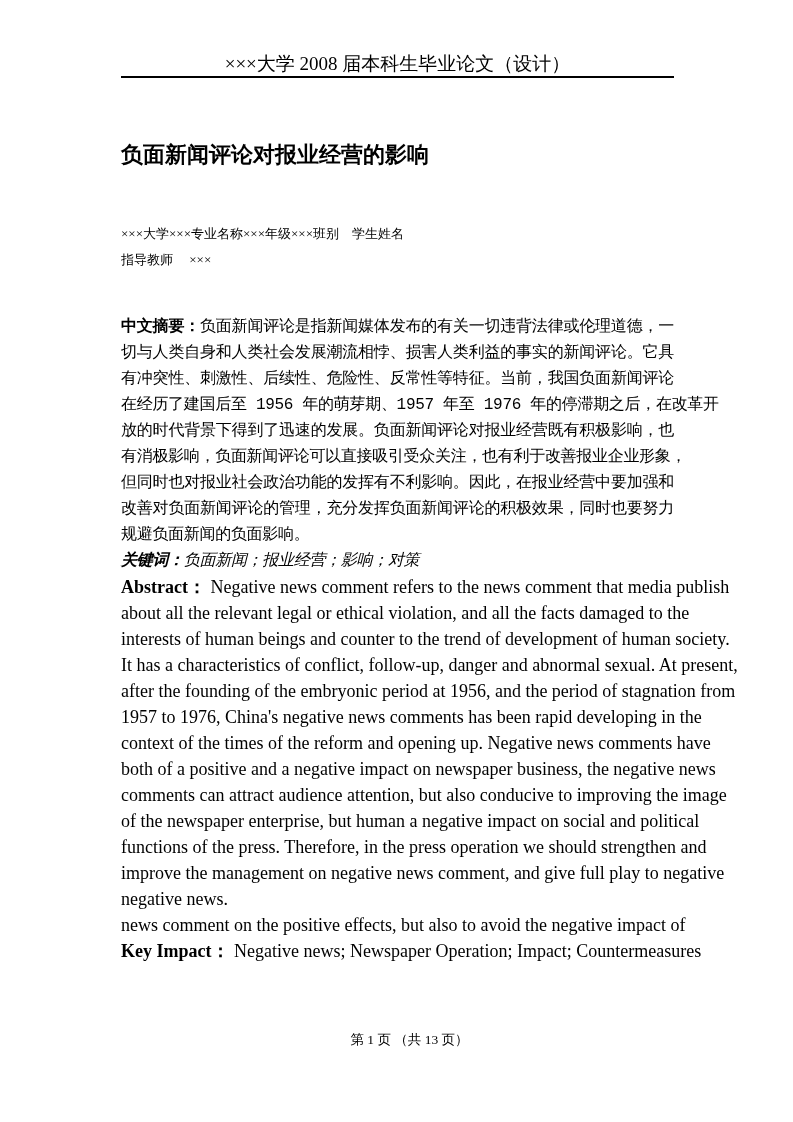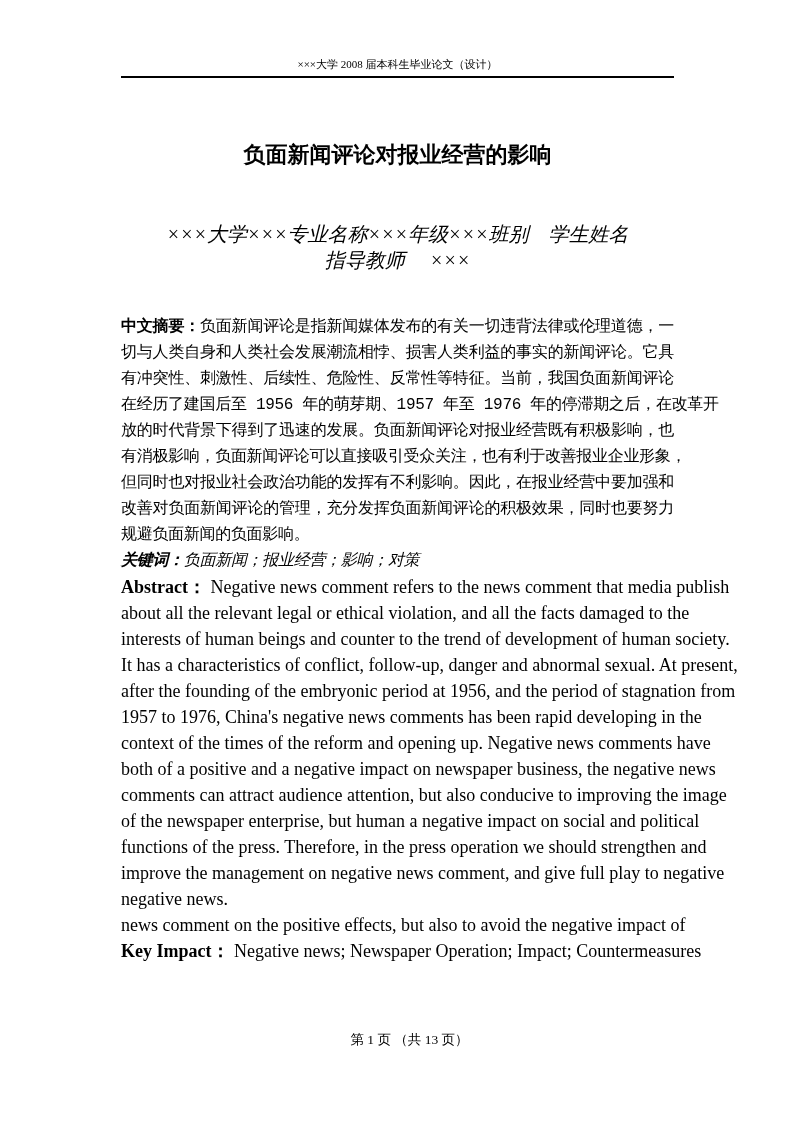--- a/index.html
+++ b/index.html
@@ -15,46 +15,43 @@
     color: #000000;
     overflow: hidden;
     font-family: "Liberation Serif", serif;
   }
   .header {
     position: absolute;
     top: 56px;
     left: 121px;
     width: 553px;
     text-align: center;
-    font-size: 11px;
+    font-size: 19px;
     line-height: 16px;
     padding-bottom: 4px;
     border-bottom: 2px solid #000000;
     font-family: "Liberation Serif", serif;
   }
   .title {
     position: absolute;
     top: 140px;
     left: 121px;
     width: 553px;
-    text-align: center;
     font-size: 22px;
     line-height: 30px;
     font-weight: bold;
     font-family: "Liberation Sans", sans-serif;
   }
   .authors {
     position: absolute;
     top: 221px;
     left: 121px;
     width: 553px;
-    text-align: center;
-    font-size: 20px;
+    font-size: 13px;
     line-height: 26px;
-    font-style: italic;
     font-family: "Liberation Serif", serif;
   }
   .main {
     position: absolute;
     top: 314px;
     left: 121px;
     width: 553px;
   }
   .ln {
     line-height: 26px;

